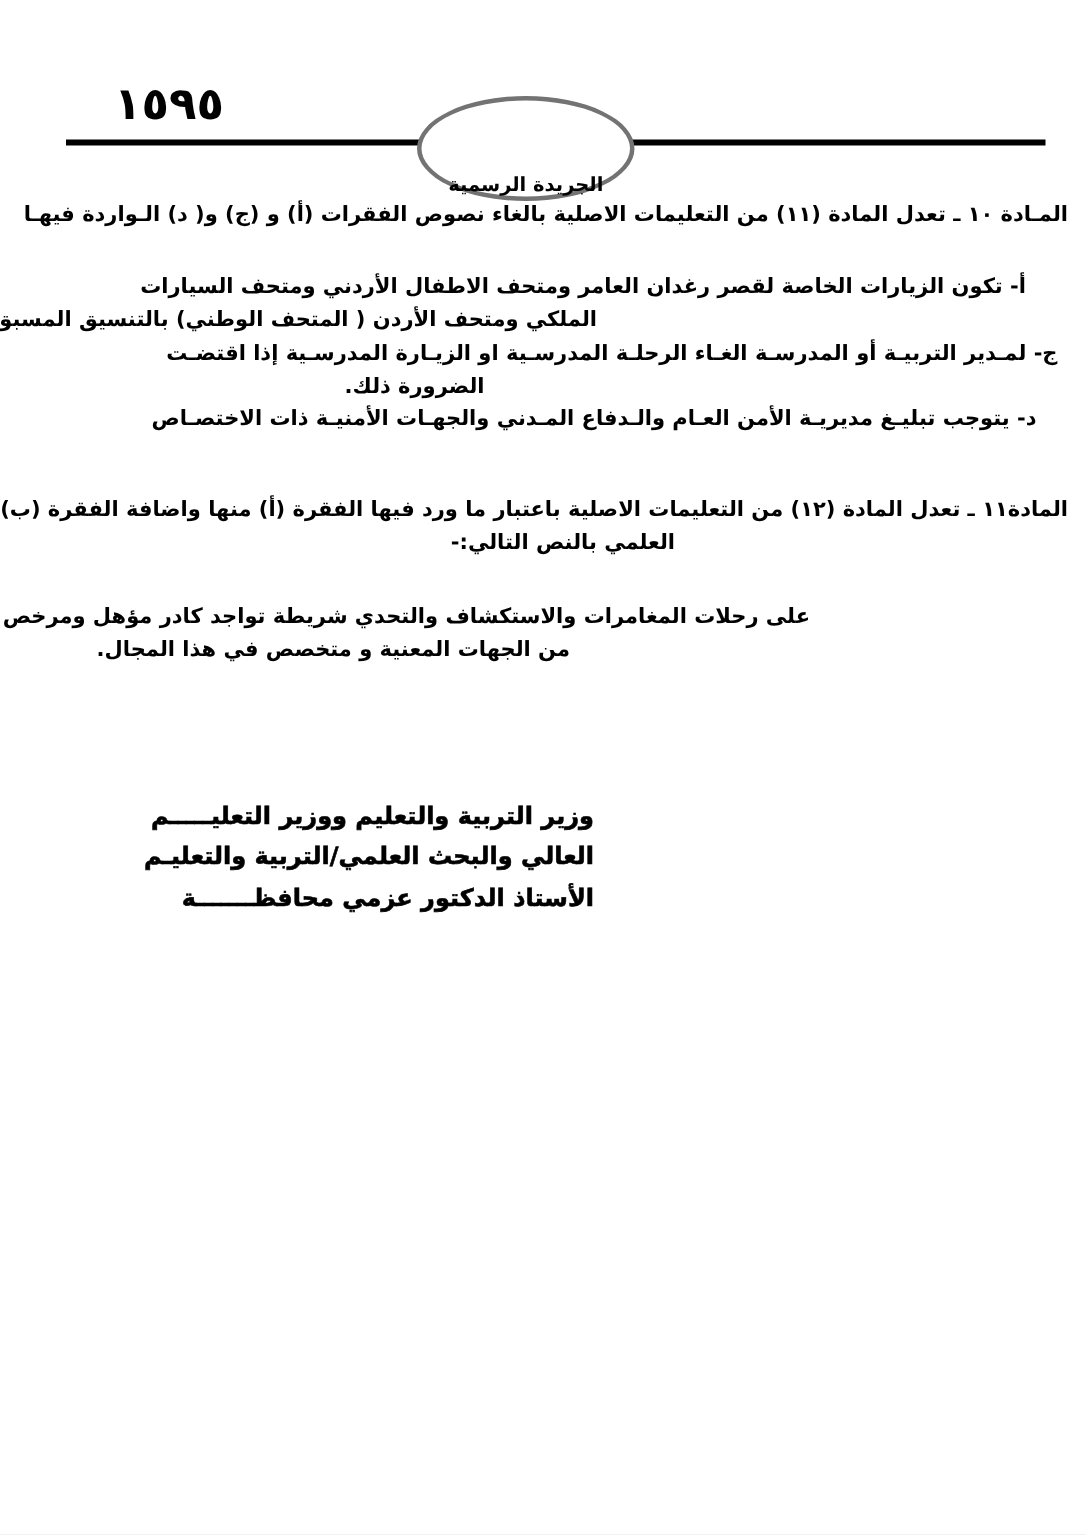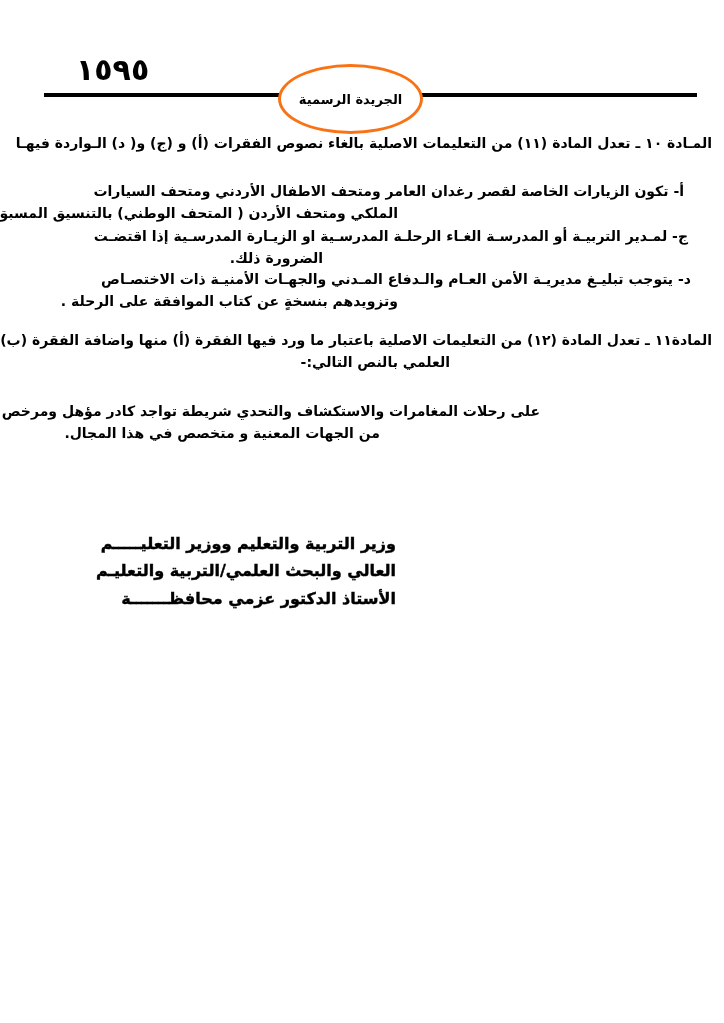--- a/index.html
+++ b/index.html
@@ -36,25 +36,25 @@
     background: #000;
     z-index: 1;
   }
   .gazette-seal {
     position: absolute;
     top: 64px;
     left: 278px;
     width: 139px;
     height: 64px;
     background: #fff;
-    border: 3px solid #f97316;
+    border: 3px solid #737373;
     border-radius: 50%;
     z-index: 2;
     display: flex;
-    align-items: center;
+    align-items: flex-end;
     justify-content: center;
   }
   .gazette-seal span {
     font-size: 13px;
     font-weight: bold;
     direction: rtl;
     white-space: nowrap;
   }
   
   .line {
@@ -64,21 +64,21 @@
     white-space: nowrap;
     font-size: 14px;
     font-weight: bold;
     line-height: 20px;
     color: #000;
   }
   .l-a10-1 { top: 133px; right: 12px; }
   .l-a10-2 { top: 156px; right: 111px; }
   .l-a-1   { top: 181px; right: 40px; }
   .l-a-2   { top: 203px; right: 326px; }
-  .l-j-1   { top: 226px; right: 36px; text-align: center; }
+  .l-j-1   { top: 226px; right: 19px; text-align: center; }
   .l-j-2   { top: 248px; right: 401px; }
   .l-d-1   { top: 269px; right: 33px; }
   .l-d-2   { top: 291px; right: 326px; }
   .l-a11-1 { top: 330px; right: 12px; }
   .l-a11-2 { top: 352px; right: 274px; }
   .l-b-1   { top: 379px; right: 35px; }
   .l-b-2   { top: 401px; right: 184px; }
   .l-b-3   { top: 423px; right: 344px; }
   
   .sig {
@@ -109,21 +109,20 @@
 
   <div class="line l-a10-1">المـادة ١٠ ـ تعدل المادة (١١) من التعليمات الاصلية بالغاء نصوص الفقرات (أ) و (ج) و( د) الـواردة فيهـا</div>
 
   <div class="line l-a-1">أ- تكون الزيارات الخاصة لقصر رغدان العامر ومتحف الاطفال الأردني ومتحف السيارات</div>
   <div class="line l-a-2">الملكي ومتحف الأردن ( المتحف الوطني) بالتنسيق المسبق مع الإدارة/ القسم.</div>
 
   <div class="line l-j-1">ج- لمـدير التربيـة أو المدرسـة الغـاء الرحلـة المدرسـية او الزيـارة المدرسـية إذا اقتضـت</div>
   <div class="line l-j-2">الضرورة ذلك.</div>
 
   <div class="line l-d-1">د- يتوجب تبليـغ مديريـة الأمن العـام والـدفاع المـدني والجهـات الأمنيـة ذات الاختصـاص</div>
-  <div class="line l-d-2">وتزويدهم بنسخةٍ عن كتاب الموافقة على الرحلة .</div>
 
   <div class="line l-a11-1">المادة١١ ـ تعدل المادة (١٢) من التعليمات الاصلية باعتبار ما ورد فيها الفقرة (أ) منها واضافة الفقرة (ب)</div>
   <div class="line l-a11-2">العلمي بالنص التالي:-</div>
 
   <div class="line l-b-2">على رحلات المغامرات والاستكشاف والتحدي شريطة تواجد كادر مؤهل ومرخص</div>
   <div class="line l-b-3">من الجهات المعنية و متخصص في هذا المجال.</div>
 
   <div class="sig l-sig-1">وزير التربية والتعليم ووزير التعليـــــم</div>
   <div class="sig l-sig-3">الأستاذ الدكتور عزمي محافظـــــــة</div>
   <div class="sig l-sig-2">العالي والبحث العلمي/التربية والتعليـم</div>

